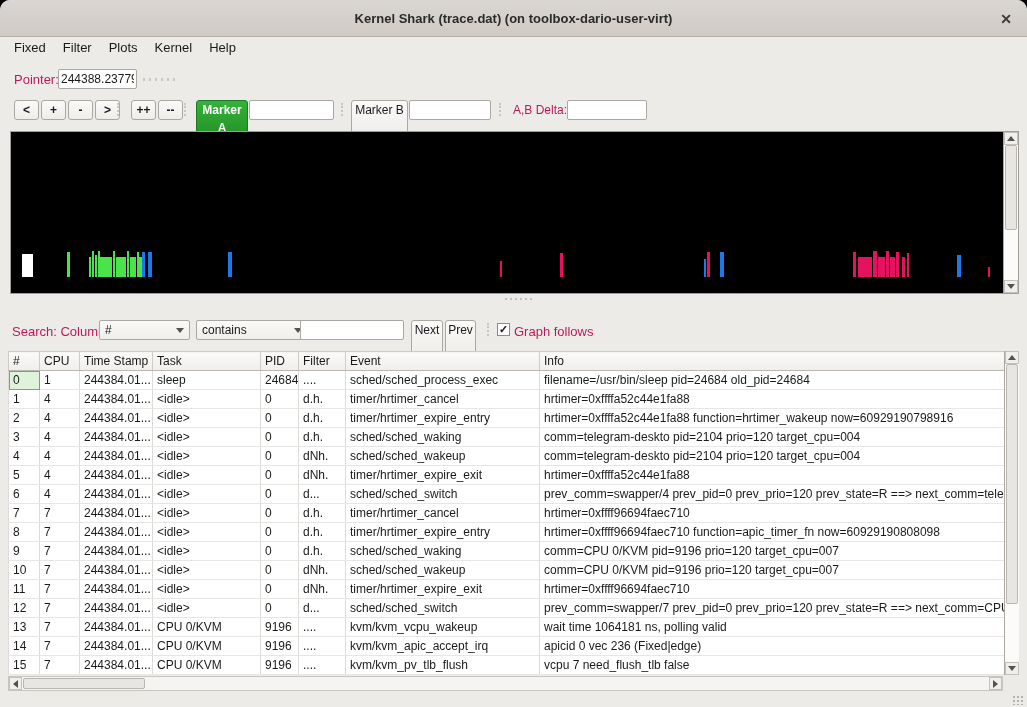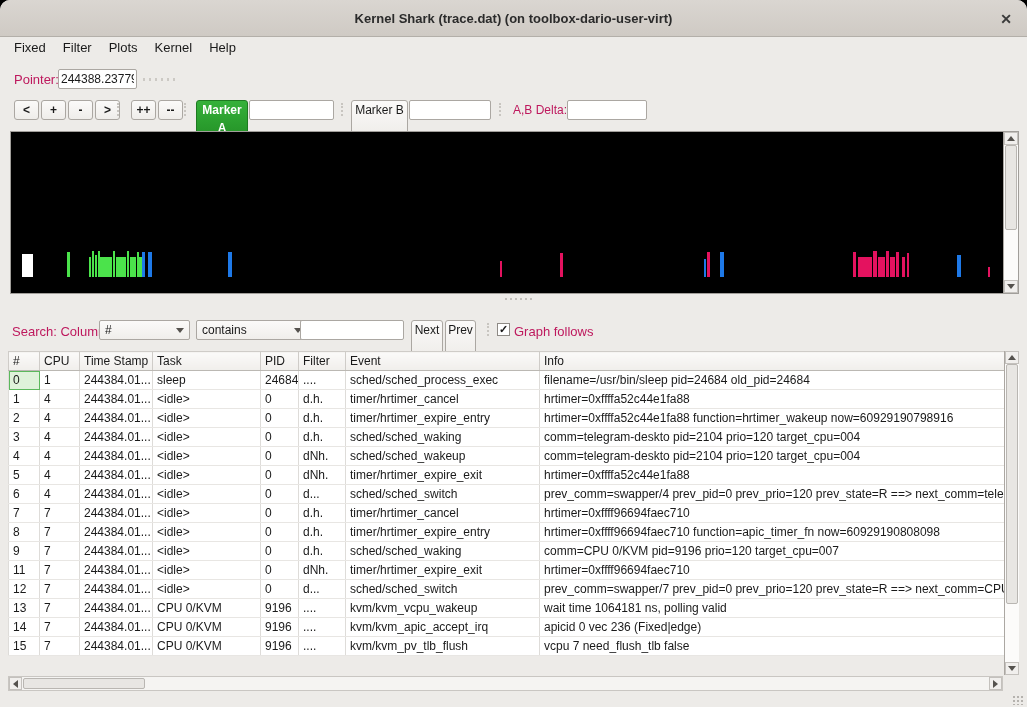--- a/index.html
+++ b/index.html
@@ -320,20 +320,30 @@
             <td>9</td>
             <td>7</td>
             <td>244384.01...</td>
             <td>&lt;idle&gt;</td>
             <td>0</td>
             <td>d.h.</td>
             <td>sched/sched_waking</td>
             <td>comm=CPU 0/KVM pid=9196 prio=120 target_cpu=007</td>
           </tr>
           <tr>
+            <td>10</td>
+            <td>7</td>
+            <td>244384.01...</td>
+            <td>&lt;idle&gt;</td>
+            <td>0</td>
+            <td>dNh.</td>
+            <td>sched/sched_wakeup</td>
+            <td>comm=CPU 0/KVM pid=9196 prio=120 target_cpu=007</td>
+          </tr>
+          <tr>
             <td>11</td>
             <td>7</td>
             <td>244384.01...</td>
             <td>&lt;idle&gt;</td>
             <td>0</td>
             <td>dNh.</td>
             <td>timer/hrtimer_expire_exit</td>
             <td>hrtimer=0xffff96694faec710</td>
           </tr>
           <tr>

